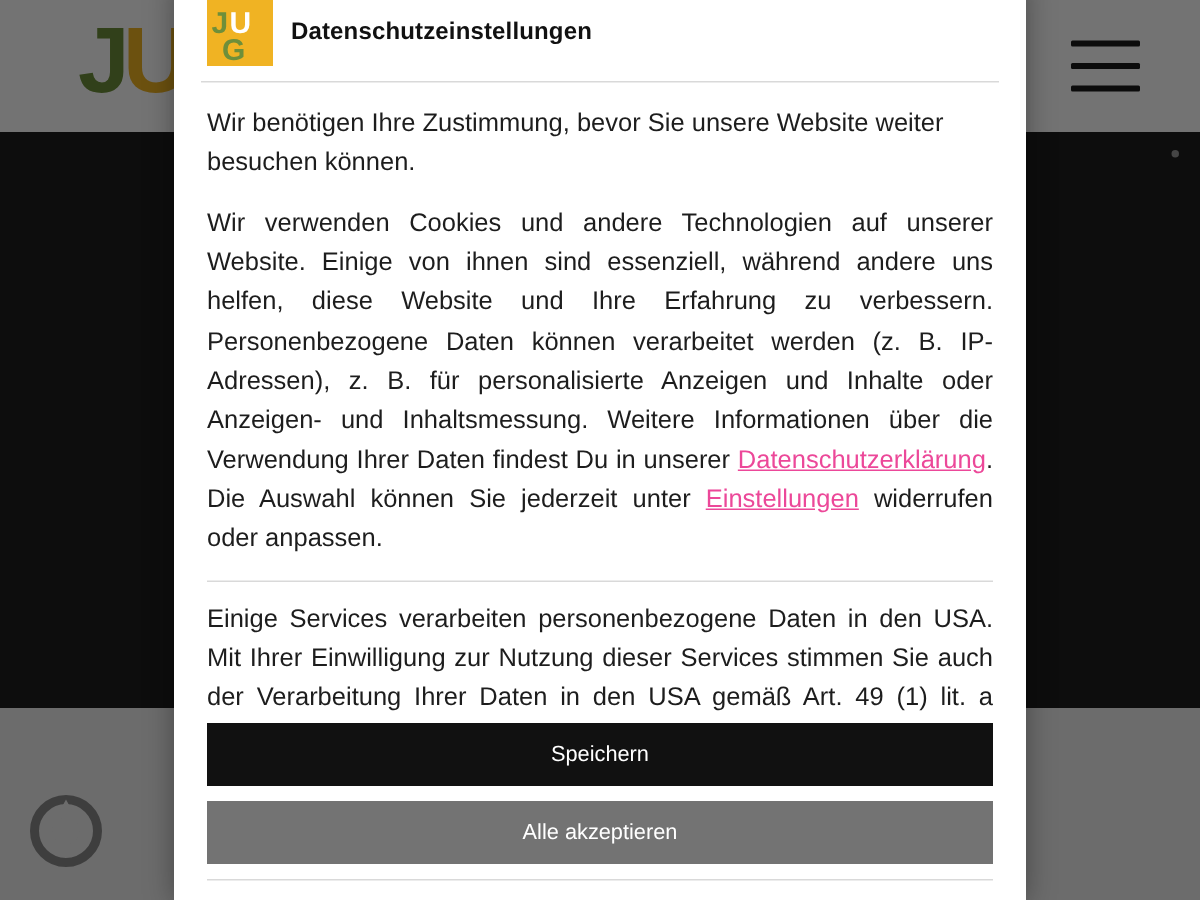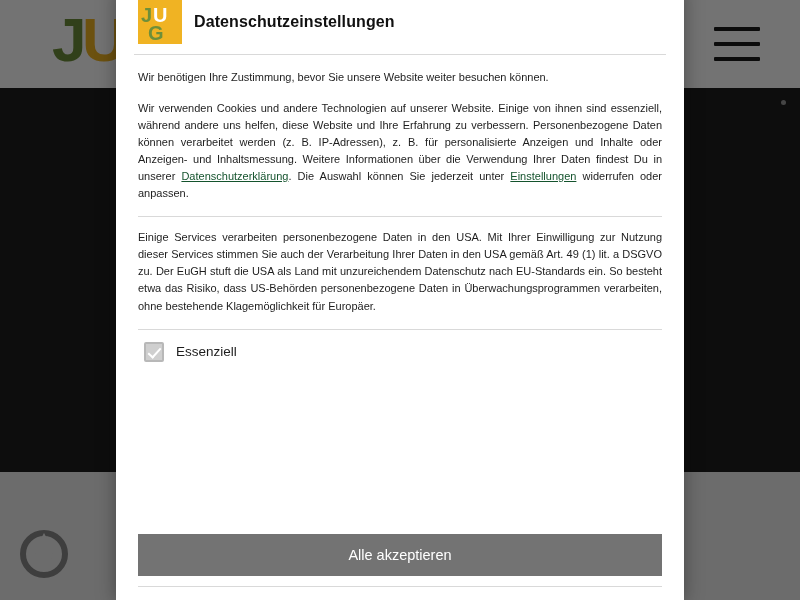--- a/index.html
+++ b/index.html
@@ -144,28 +144,28 @@
     letter-spacing: .1px;
   }
 
   .modal-body {
     padding: 14px 22px 0 22px;
     flex: 1 1 auto;
     overflow: hidden;
   }
   .modal-body p {
     margin: 0 0 14px 0;
-    font-size: 11px;
+    font-size: 17px;
     line-height: 1.55;
     color: #1d1d1d;
     text-align: justify;
   }
   .modal-body p.first { text-align: left; }
   .modal-body a {
-    color: #14532d;
+    color: #ec4899;
     text-decoration: underline;
   }
 
   .divider {
     height: 1px;
     background: #d9d9d9;
     margin: 2px 0 12px 0;
   }
 
   .choices {
@@ -300,17 +300,18 @@
 
     <div class="choices">
       <div class="choice">
         <div class="box checked"></div>
         <div class="choice-label">Essenziell</div>
       </div>
     </div>
   </div>
 
   <div class="modal-foot">
+    <button class="btn btn-save">Speichern</button>
     <button class="btn btn-accept">Alle akzeptieren</button>
     <div class="btn-foot-strip"></div>
   </div>
 
 </div>
 
 </body></html>

